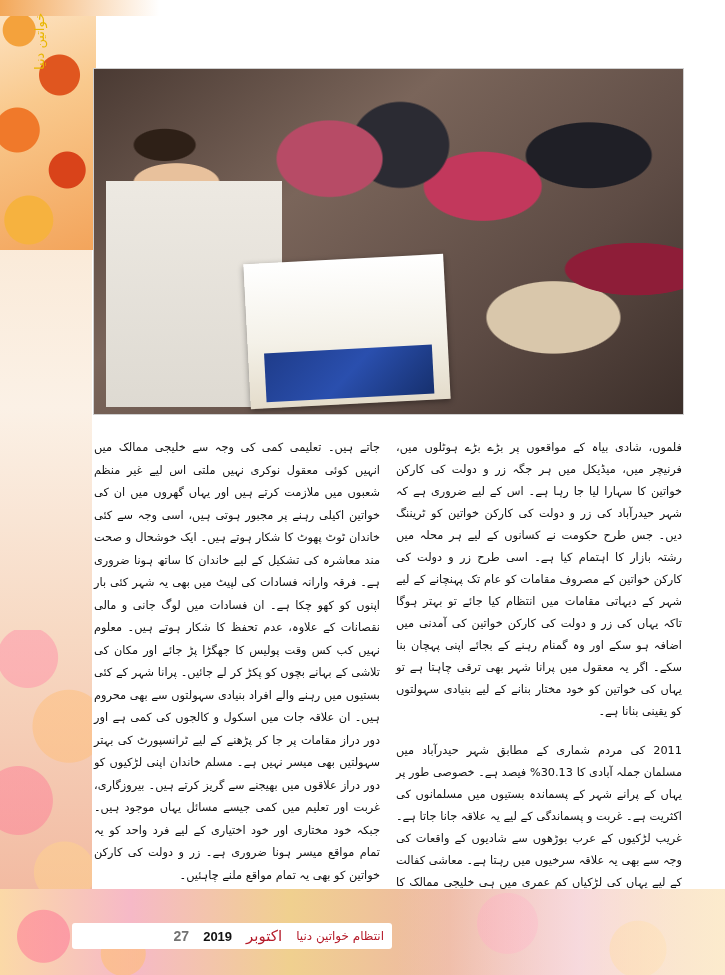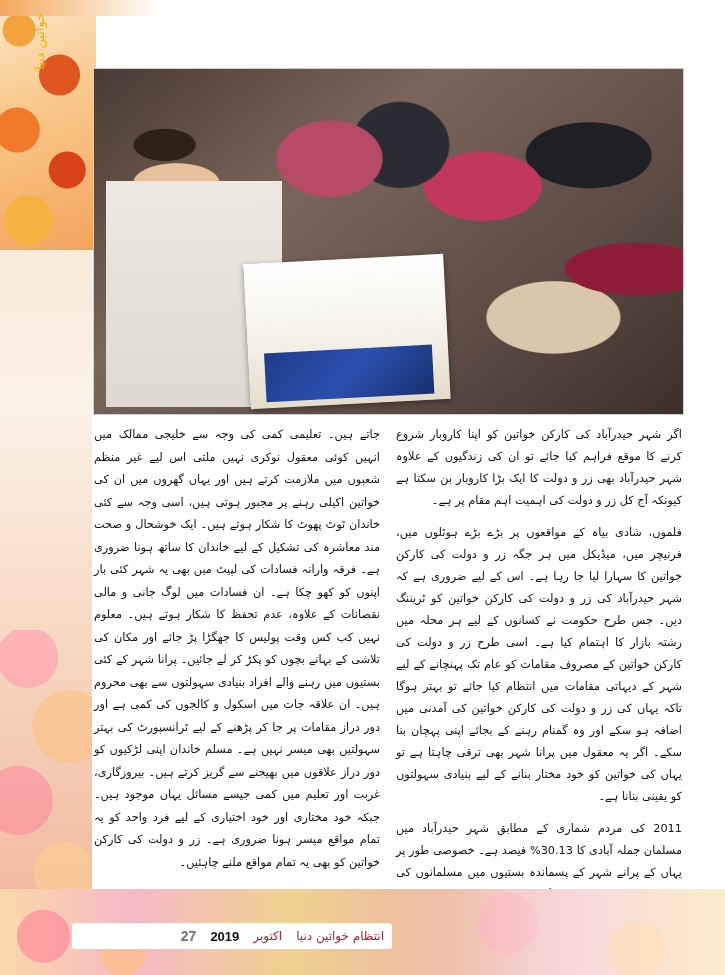--- a/index.html
+++ b/index.html
@@ -143,21 +143,21 @@
     direction: rtl;
     text-align: justify;
   }
   .urdu {
     font-family: "DejaVu Sans", sans-serif;
     font-size: 11.3px;
     line-height: 22px;
     color: #111111;
     direction: rtl;
     text-align: justify;
-    margin: 4px 0 10px 0;
+    margin: 17px 0 10px 0;
   }
   .urdu-left {
     font-size: 11.3px;
     line-height: 22.5px;
   }
   .sig {
     direction: ltr;
     text-align: left;
     margin-top: 14px;
     color: #111;
@@ -207,21 +207,21 @@
     gap: 14px;
   }
   .mag-title {
     color: #b51b2a;
     font-size: 12px;
     direction: rtl;
     white-space: nowrap;
   }
   .issue-month {
     color: #b51b2a;
-    font-size: 12px;
+    font-size: 15px;
   }
   .issue-year {
     color: #111;
     font-weight: bold;
     font-size: 13px;
     font-family: "Liberation Sans", sans-serif;
   }
   .page-num {
     color: #737373;
     font-weight: bold;
@@ -250,21 +250,20 @@
   <div class="photo-wrap">
     <div class="photo">
       <div class="photo-man"></div>
       <div class="photo-book"></div>
     </div>
   </div>
 
   <div class="columns">
 
     <div class="col">
-      <p class="urdu">اگر شہر حیدرآباد کی کارکن خواتین کو اپنا کاروبار شروع کرنے کا موقع فراہم کیا جائے تو ان کی زندگیوں کے علاوہ شہر حیدرآباد بھی زر و دولت کا ایک بڑا کاروبار بن سکتا ہے کیونکہ آج کل زر و دولت کی اہمیت اہم مقام پر ہے۔</p>
       <p class="urdu">فلموں، شادی بیاہ کے مواقعوں پر بڑے بڑے ہوٹلوں میں، فرنیچر میں، میڈیکل میں ہر جگہ زر و دولت کی کارکن خواتین کا سہارا لیا جا رہا ہے۔ اس کے لیے ضروری ہے کہ شہر حیدرآباد کی زر و دولت کی کارکن خواتین کو ٹریننگ دیں۔ جس طرح حکومت نے کسانوں کے لیے ہر محلہ میں رشتہ بازار کا اہتمام کیا ہے۔ اسی طرح زر و دولت کی کارکن خواتین کے مصروف مقامات کو عام تک پہنچانے کے لیے شہر کے دیہاتی مقامات میں انتظام کیا جائے تو بہتر ہوگا تاکہ یہاں کی زر و دولت کی کارکن خواتین کی آمدنی میں اضافہ ہو سکے اور وہ گمنام رہنے کے بجائے اپنی پہچان بنا سکے۔ اگر یہ معقول میں پرانا شہر بھی ترقی چاہتا ہے تو یہاں کی خواتین کو خود مختار بنانے کے لیے بنیادی سہولتوں کو یقینی بنانا ہے۔</p>
       <p class="urdu">2011 کی مردم شماری کے مطابق شہر حیدرآباد میں مسلمان جملہ آبادی کا 30.13% فیصد ہے۔ خصوصی طور پر یہاں کے پرانے شہر کے پسماندہ بستیوں میں مسلمانوں کی اکثریت ہے۔ غربت و پسماندگی کے لیے یہ علاقہ جانا جاتا ہے۔ غریب لڑکیوں کے عرب بوڑھوں سے شادیوں کے واقعات کی وجہ سے بھی یہ علاقہ سرخیوں میں رہتا ہے۔ معاشی کفالت کے لیے یہاں کی لڑکیاں کم عمری میں ہی خلیجی ممالک کا رخ کرنے پر مجبور ہو</p>
     </div>
 
     <div class="col">
       <p class="urdu urdu-left">جاتے ہیں۔ تعلیمی کمی کی وجہ سے خلیجی ممالک میں انہیں کوئی معقول نوکری نہیں ملتی اس لیے غیر منظم شعبوں میں ملازمت کرتے ہیں اور یہاں گھروں میں ان کی خواتین اکیلی رہنے پر مجبور ہوتی ہیں، اسی وجہ سے کئی خاندان ٹوٹ پھوٹ کا شکار ہوتے ہیں۔ ایک خوشحال و صحت مند معاشرہ کی تشکیل کے لیے خاندان کا ساتھ ہونا ضروری ہے۔ فرقہ وارانہ فسادات کی لپیٹ میں بھی یہ شہر کئی بار اپنوں کو کھو چکا ہے۔ ان فسادات میں لوگ جانی و مالی نقصانات کے علاوہ، عدم تحفظ کا شکار ہوتے ہیں۔ معلوم نہیں کب کس وقت پولیس کا جھگڑا پڑ جائے اور مکان کی تلاشی کے بہانے بچوں کو پکڑ کر لے جائیں۔ پرانا شہر کے کئی بستیوں میں رہنے والے افراد بنیادی سہولتوں سے بھی محروم ہیں۔ ان علاقہ جات میں اسکول و کالجوں کی کمی ہے اور دور دراز مقامات پر جا کر پڑھنے کے لیے ٹرانسپورٹ کی بہتر سہولتیں بھی میسر نہیں ہے۔ مسلم خاندان اپنی لڑکیوں کو دور دراز علاقوں میں بھیجنے سے گریز کرتے ہیں۔ بیروزگاری، غربت اور تعلیم میں کمی جیسے مسائل یہاں موجود ہیں۔ جبکہ خود مختاری اور خود اختیاری کے لیے فرد واحد کو یہ تمام مواقع میسر ہونا ضروری ہے۔ زر و دولت کی کارکن خواتین کو بھی یہ تمام مواقع ملنے چاہئیں۔</p>
       <div class="sig">
         <div class="name">Dr. Asma Anjum</div>
         <div class="line">H.No-17-3-2/6</div>
         <div class="line">Suryar jung devdi, Yakutpura</div>

